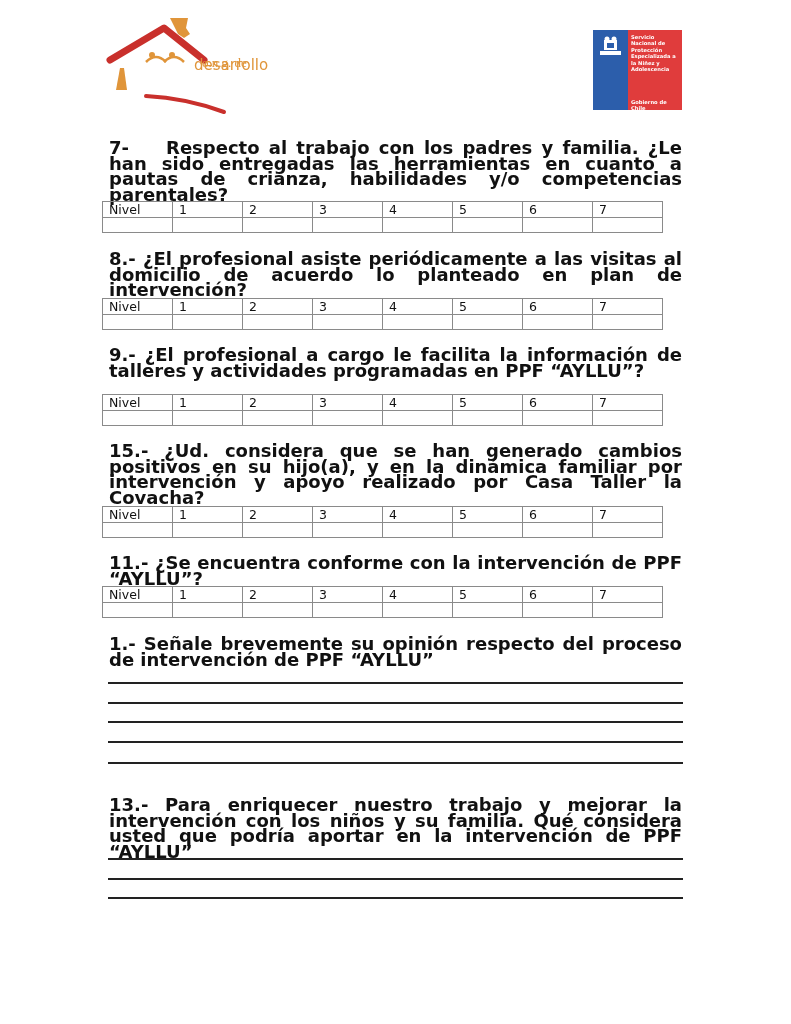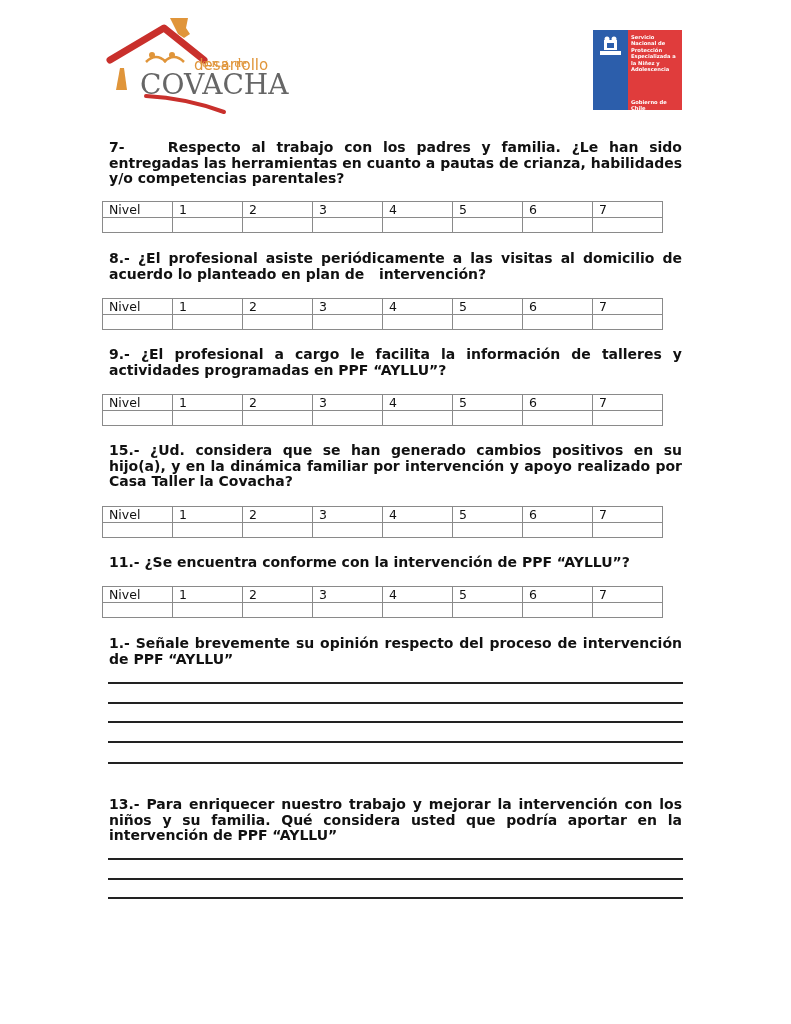--- a/index.html
+++ b/index.html
@@ -14,21 +14,21 @@
   .covacha-name { position:absolute; left:34px; top:52px; font-size:28px; color:#666; font-family:"DejaVu Serif", serif; letter-spacing:0px; }
 
   .logo-gob { position:absolute; left:593px; top:30px; width:89px; height:80px; }
   .gob-blue { position:absolute; left:0; top:0; width:35px; height:80px; background:#2c5eab; }
   .gob-red  { position:absolute; left:35px; top:0; width:54px; height:80px; background:#e03c3c; }
   .gob-text { position:absolute; left:3px; top:4px; font-size:5.2px; line-height:6.4px; color:#fff; font-weight:bold; font-family:"DejaVu Sans", sans-serif; width:50px; }
   .gob-foot { position:absolute; left:3px; top:69px; font-size:5.2px; color:#fff; font-weight:bold; font-family:"DejaVu Sans", sans-serif; }
   .gob-crest { position:absolute; left:5px; top:6px; width:25px; height:22px; }
 
   
-  .q { position:absolute; left:109px; width:573px; font-weight:bold; font-size:14px; line-height:15.6px; text-align:justify; text-align-last:left; font-family:"DejaVu Sans", sans-serif; }
+  .q { position:absolute; left:109px; width:573px; font-weight:bold; font-size:18px; line-height:15.6px; text-align:justify; text-align-last:left; font-family:"DejaVu Sans", sans-serif; }
 
   
   table.rating { position:absolute; left:102px; border-collapse:collapse; table-layout:fixed; width:560px; }
   table.rating td { border:1px solid #8a8a8a; width:70px; height:15px; padding:0 0 0 6px; font-size:12.5px; line-height:15px; font-family:"DejaVu Sans", sans-serif; font-weight:normal; color:#111; box-sizing:border-box; vertical-align:middle; }
   table.rating td:first-child { padding-left:6px;margin-top:8px; }
 
   
   .line { position:absolute; left:108px; width:575px; height:2px; background:#222; }
 </style>
 </head>
@@ -45,21 +45,20 @@
     <path d="M58 46 Q68 36 78 46" fill="none" stroke="#e0953a" stroke-width="2.5"></path>
     <circle cx="46" cy="39" r="3" fill="#e0953a"></circle>
     <circle cx="66" cy="39" r="3" fill="#e0953a"></circle>
 
     <path d="M14 52 L18 52 L21 74 L10 74 Z" fill="#e0953a"></path>
 
     <path d="M40 80 Q80 82 118 96" fill="none" stroke="#c9302c" stroke-width="4" stroke-linecap="round"></path>
   </svg>
   <span class="covacha-tag1">o.n.g. de</span>
   <span class="covacha-tag2">desarrollo</span>
-  <span class="covacha-name">COVACHA</span>
 </div>
 
 <div class="logo-gob">
   <div class="gob-blue">
     <svg class="gob-crest" viewBox="0 0 25 22">
       <rect x="6" y="4" width="13" height="10" fill="#fff"></rect>
       <circle cx="9" cy="3" r="2.5" fill="#fff"></circle>
       <circle cx="16" cy="3" r="2.5" fill="#fff"></circle>
       <rect x="2" y="15" width="21" height="4" fill="#fff"></rect>
       <rect x="9" y="7" width="7" height="5" fill="#2c5eab"></rect>

